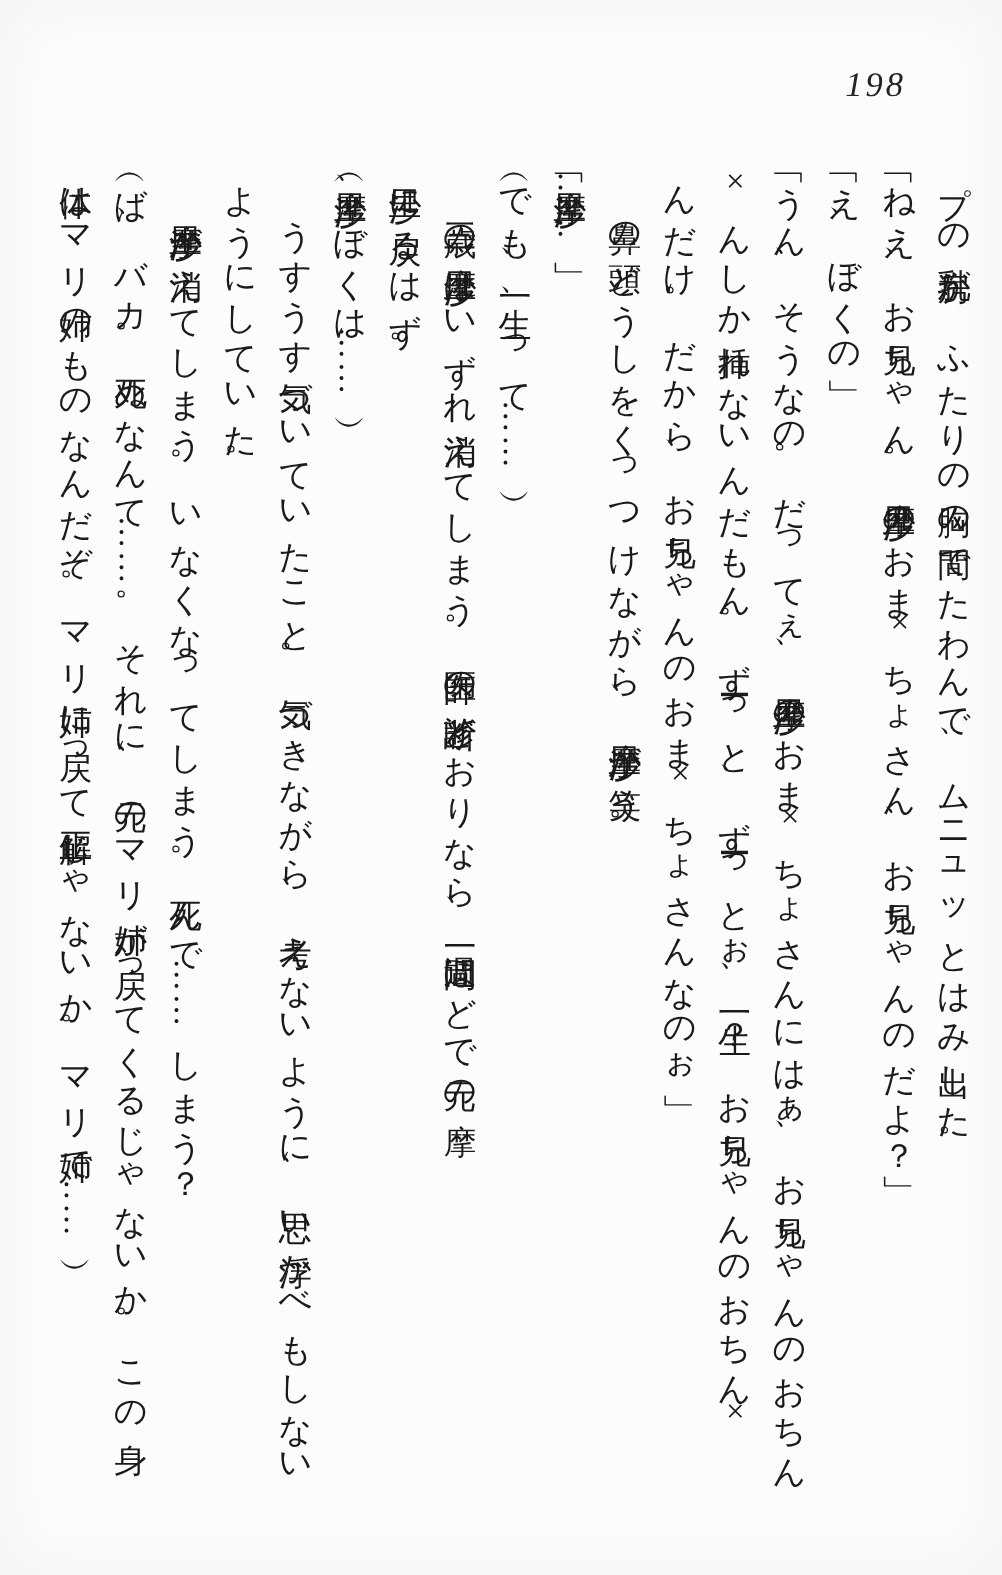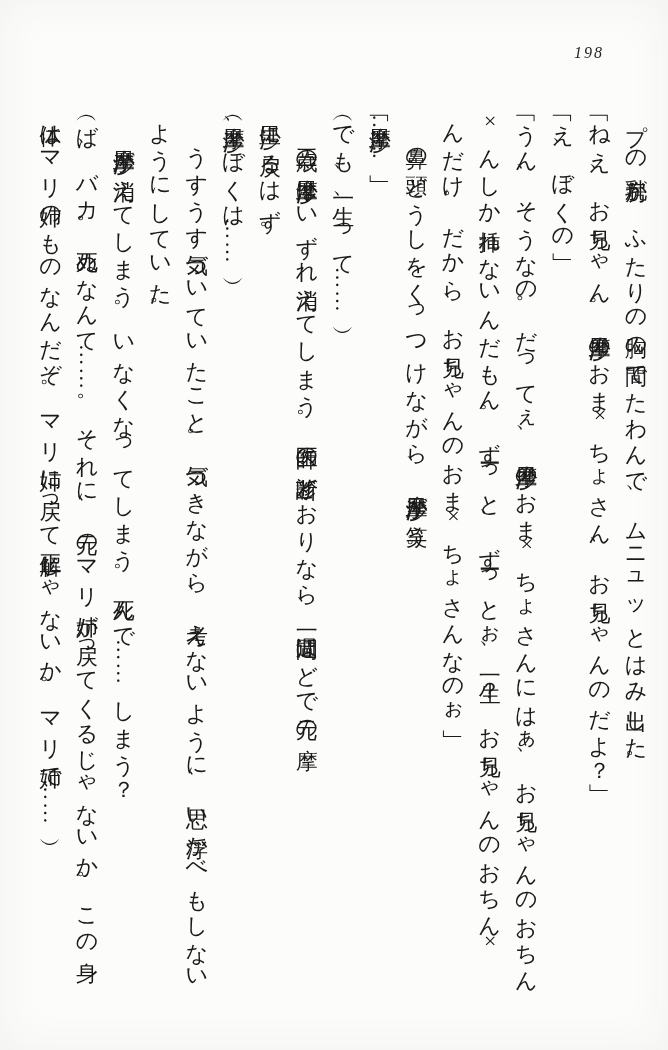--- a/index.html
+++ b/index.html
@@ -17,21 +17,21 @@
     width: 668px;
     height: 1050px;
     background: #fcfcfb;
     overflow: hidden;
     box-shadow: inset 0 0 45px rgba(60,60,55,0.05);
   }
   .page-number {
     position: absolute;
     top: 44px;
     right: 64px;
-    font-size: 16px;
+    font-size: 23px;
     font-style: italic;
     letter-spacing: 2px;
     color: #242424;
   }
   .text-block {
     position: absolute;
     top: 108px;
     right: 14px;
     height: 918px;
     writing-mode: vertical-rl;

